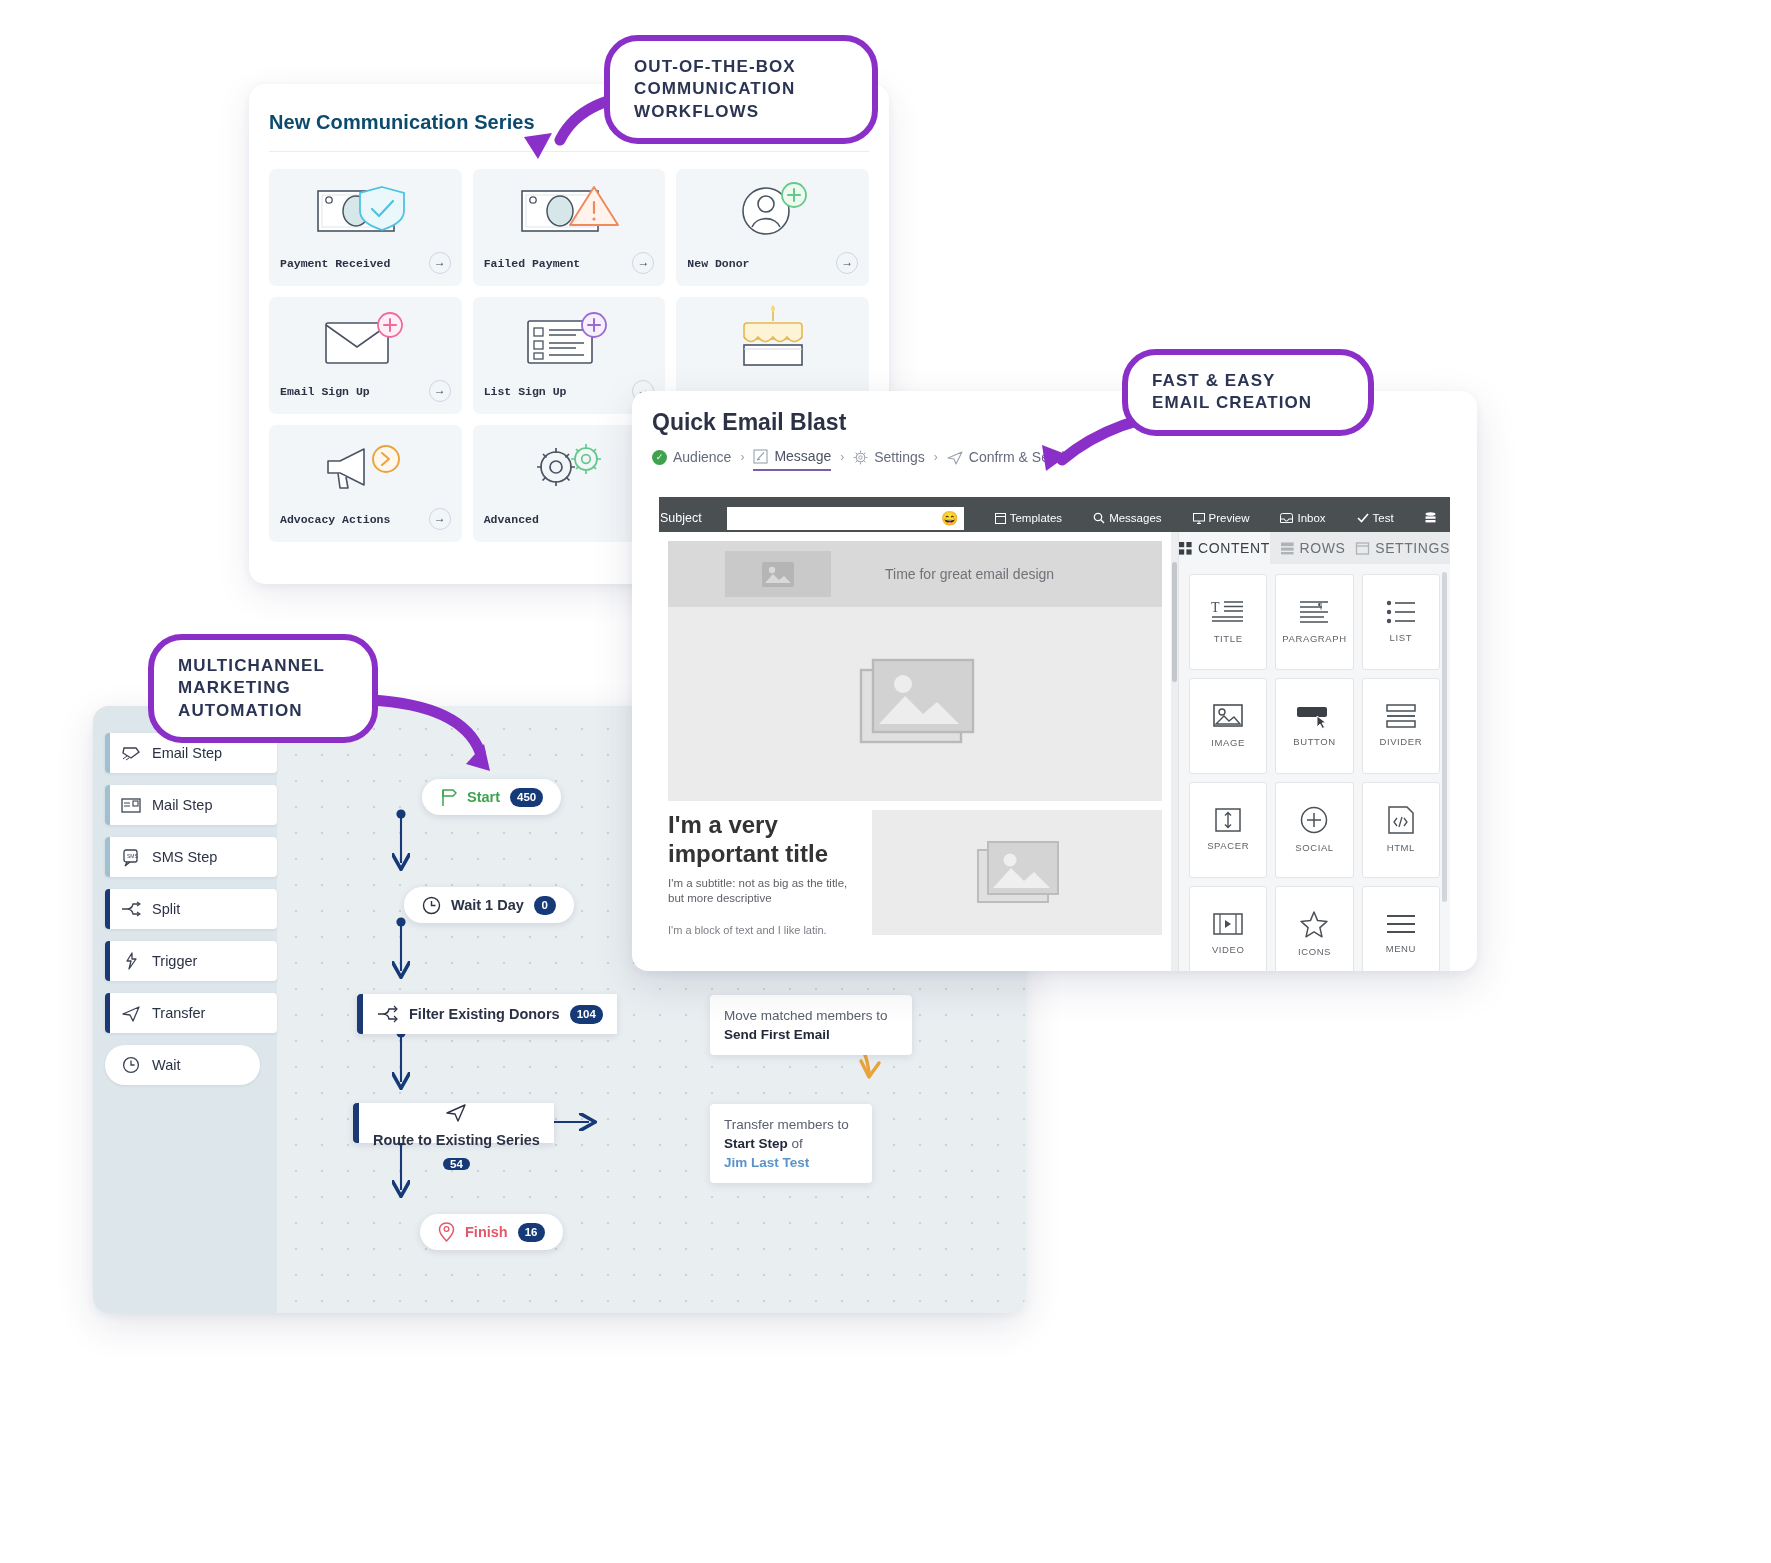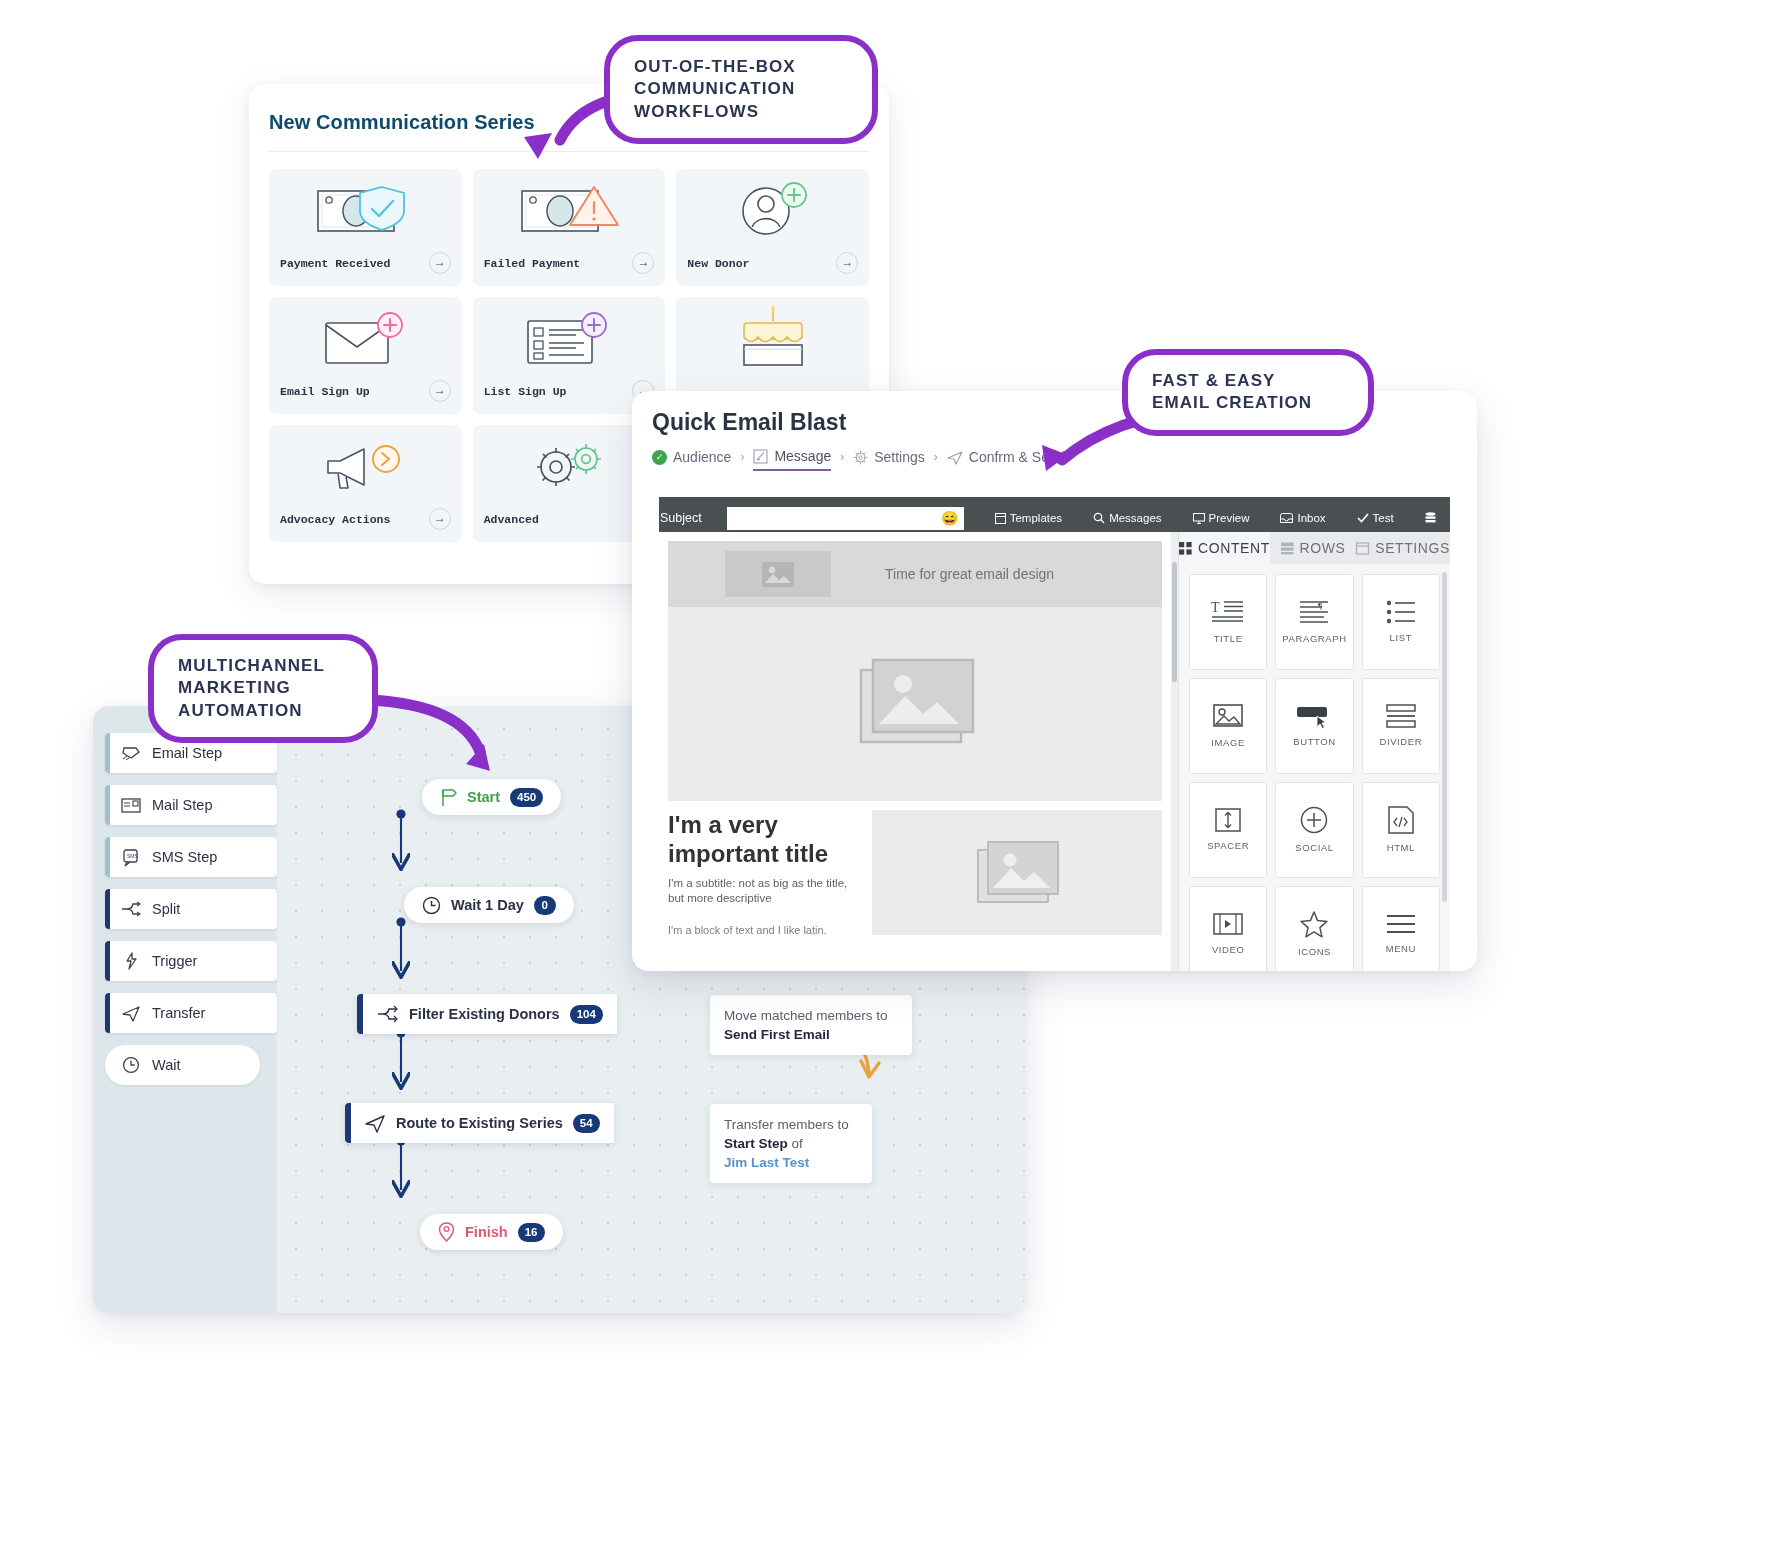--- a/index.html
+++ b/index.html
@@ -443,21 +443,21 @@
         <svg width="22" height="18" viewBox="0 0 22 18">
             <path d="M1 9 h5 q5 0 6 -5 h7 M6 9 q5 0 6 5 h7" fill="none" stroke="#2b3245" stroke-width="1.4"></path>
             <path d="M17 1 l3 3 -3 3" fill="none" stroke="#2b3245" stroke-width="1.2"></path>
             <path d="M17 11 l3 3 -3 3" fill="none" stroke="#2b3245" stroke-width="1.2"></path>
           </svg>
       </span>
       <span class="nl">Filter Existing Donors</span>
       <span class="badge">104</span>
     </div>
 
-    <div class="node rect" style="left:252px;top:397px;">
+    <div class="node rect" style="left:260px;top:397px;flex-direction:column;">
       <span class="bar"></span>
       <span>
         <svg width="21" height="19" viewBox="0 0 21 19">
             <path d="M1 10 L19 2 L12 18 L9 11 Z" fill="none" stroke="#2b3245" stroke-width="1.4" stroke-linejoin="round"></path>
           </svg>
       </span>
       <span class="nl">Route to Existing Series</span>
       <span class="badge">54</span>
     </div>
 

